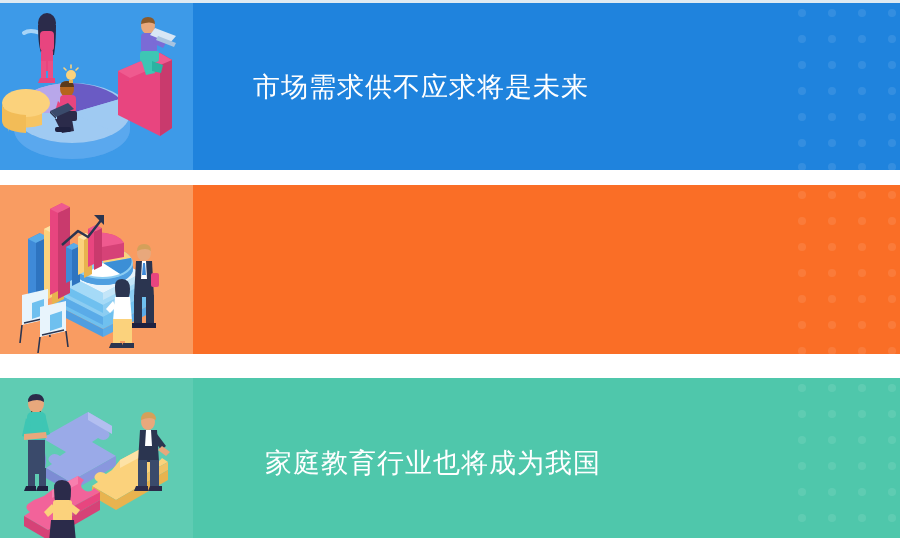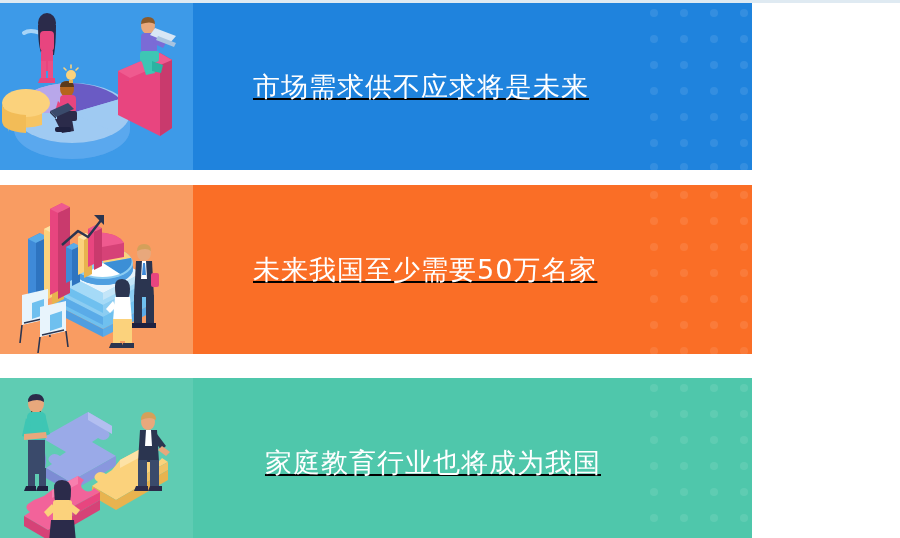--- a/index.html
+++ b/index.html
@@ -8,24 +8,23 @@
     background:#ffffff;
     font-family:"DejaVu Sans","Liberation Sans",sans-serif;
     overflow:hidden;
   }
   #stage{position:relative;width:900px;height:538px;background:#ffffff;}
 
   
   .top-strip{position:absolute;left:0;top:0;width:900px;height:3px;background:#dfeaf2;}
 
   .panel{
-    position:absolute;left:0;width:752px;
+    position:absolute;left:0;width:900px;
     display:flex;align-items:stretch;
     overflow:hidden;
-    text-decoration:underline;
   }
   .panel .illus{
     position:relative;
     width:193px;flex:0 0 193px;
     overflow:hidden;
   }
   .panel .body{
     position:relative;
     flex:1 1 auto;
     display:flex;flex-direction:column;justify-content:center;
@@ -285,21 +284,20 @@
               <circle cx="42" cy="140" r="4"></circle>
               <circle cx="72" cy="140" r="4"></circle>
               <circle cx="102" cy="140" r="4"></circle>
             <circle cx="12" cy="166" r="4"></circle>
               <circle cx="42" cy="166" r="4"></circle>
               <circle cx="72" cy="166" r="4"></circle>
               <circle cx="102" cy="166" r="4"></circle>
           </g>
         </svg>
       </div>
-      <div class="line">未来我国至少需要50万名家</div>
     </div>
   </div>
 
   <div class="panel" id="panel3">
     <div class="illus">
       <svg width="193" height="169" viewBox="0 0 193 169">
 
         <path d="M42 60 L88 34 L112 48 L106 52 Q112 56 108 60 Q104 64 98 60 L92 64 L116 78 L70 104 L46 90 L52 86 Q46 82 50 78 Q54 74 60 78 L66 74 L42 60 Z" fill="#9aaae8"></path>
         <path d="M42 60 L42 70 L46 90 L46 80 Z" fill="#7d8cd4"></path>
         <path d="M46 90 L70 104 L70 114 L46 100 Z" fill="#7d8cd4"></path>

